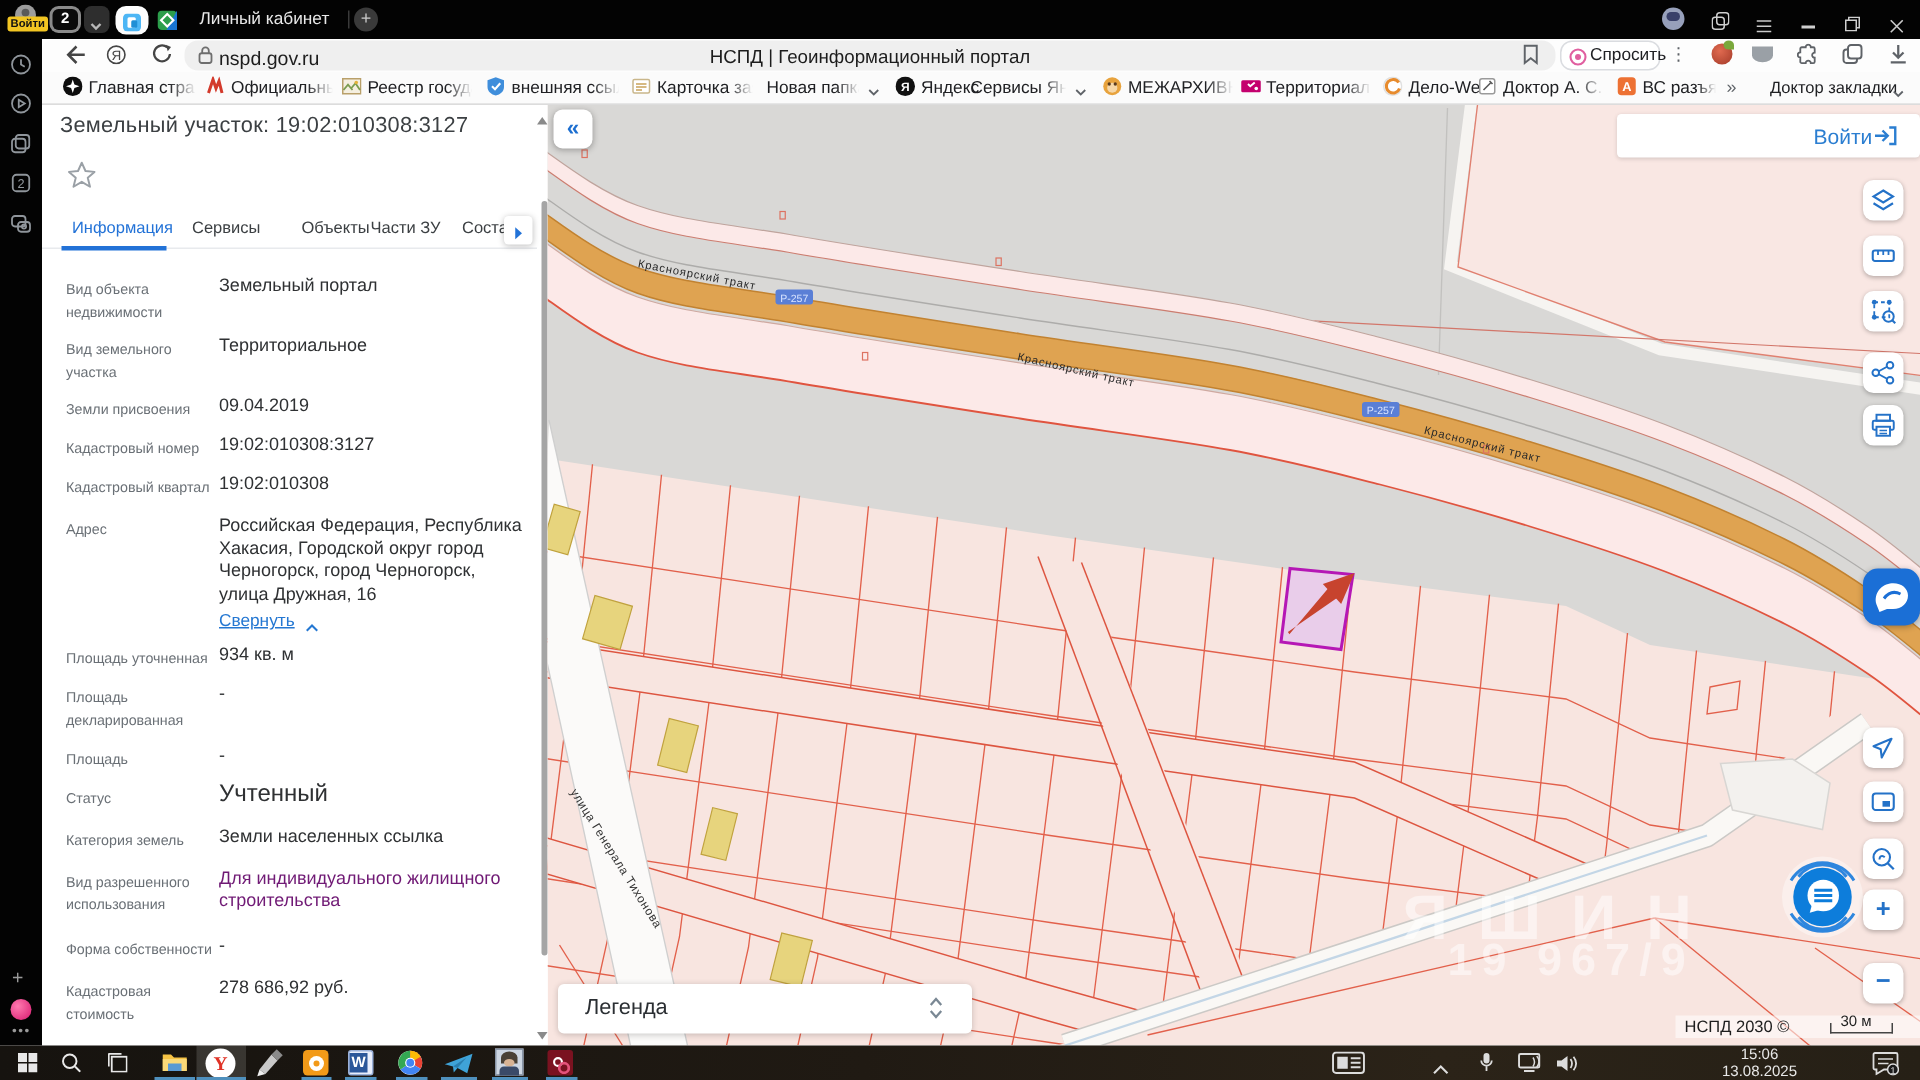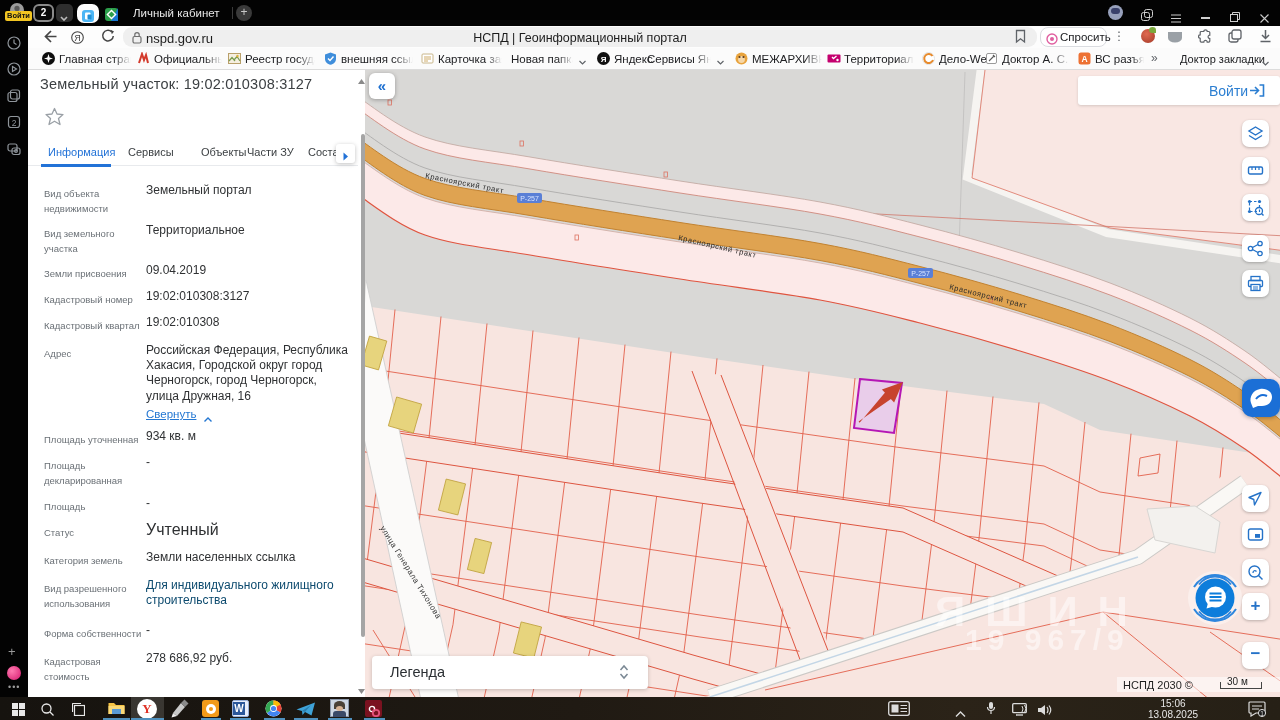--- a/index.html
+++ b/index.html
@@ -220,21 +220,21 @@
 <div class="ab" style="left:146px;top:429px;font-size:12px;color:#2f3133;line-height:15.2px;white-space:nowrap">934 кв. м</div>
 <div class="ab" style="left:44px;top:458px;font-size:9.5px;color:#6a7076;line-height:15px;white-space:nowrap">Площадь<br>декларированная</div>
 <div class="ab" style="left:146px;top:455px;font-size:12px;color:#2f3133;line-height:15.2px;white-space:nowrap">-</div>
 <div class="ab" style="left:44px;top:499px;font-size:9.5px;color:#6a7076;line-height:15px;white-space:nowrap">Площадь</div>
 <div class="ab" style="left:146px;top:496px;font-size:12px;color:#2f3133;line-height:15.2px;white-space:nowrap">-</div>
 <div class="ab" style="left:44px;top:525px;font-size:9.5px;color:#6a7076;line-height:15px;white-space:nowrap">Статус</div>
 <div class="ab" style="left:146px;top:522px;font-size:16px;color:#2f3133;line-height:15.2px;white-space:nowrap">Учтенный</div>
 <div class="ab" style="left:44px;top:553px;font-size:9.5px;color:#6a7076;line-height:15px;white-space:nowrap">Категория земель</div>
 <div class="ab" style="left:146px;top:550px;font-size:12px;color:#2f3133;line-height:15.2px;white-space:nowrap">Земли населенных ссылка</div>
 <div class="ab" style="left:44px;top:581px;font-size:9.5px;color:#6a7076;line-height:15px;white-space:nowrap">Вид разрешенного<br>использования</div>
-<div class="ab" style="left:146px;top:578px;font-size:12px;color:#0c4a6e;line-height:15.2px;white-space:nowrap">Для индивидуального жилищного<br>строительства</div>
+<div class="ab" style="left:146px;top:578px;font-size:12px;color:#701a75;line-height:15.2px;white-space:nowrap">Для индивидуального жилищного<br>строительства</div>
 <div class="ab" style="left:44px;top:626px;font-size:9.5px;color:#6a7076;line-height:15px;white-space:nowrap">Форма собственности</div>
 <div class="ab" style="left:146px;top:623px;font-size:12px;color:#2f3133;line-height:15.2px;white-space:nowrap">-</div>
 <div class="ab" style="left:44px;top:654px;font-size:9.5px;color:#6a7076;line-height:15px;white-space:nowrap">Кадастровая<br>стоимость</div>
 <div class="ab" style="left:146px;top:651px;font-size:12px;color:#2f3133;line-height:15.2px;white-space:nowrap">278 686,92 руб.</div>
 <div class="ab" style="left:146px;top:408px;font-size:11.5px;color:#2477d2;text-decoration:underline">Свернуть</div>
 <div class="ab" style="left:203px;top:410px"><svg width="10" height="8">
       <path d="M1.5 5.5 L5 2 L8.5 5.5" stroke="#2477d2" stroke-width="1.4" fill="none"></path>
     </svg></div>
 <div class="ab" style="left:361px;top:134px;width:3.5px;height:503px;background:#a5a5a5;border-radius:2px"></div>
 <div class="ab" style="left:357px;top:71px"><svg width="9" height="7">

